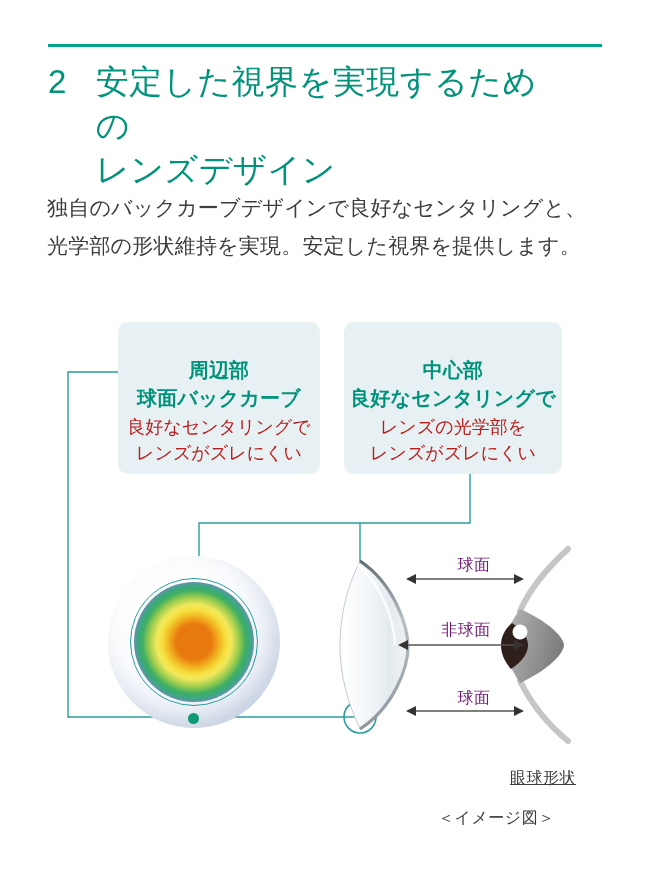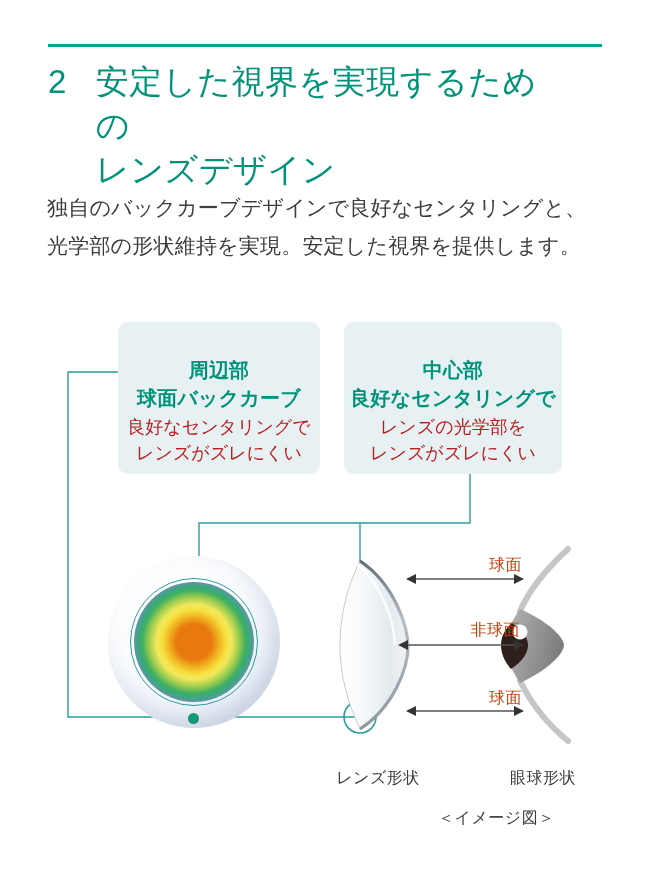--- a/index.html
+++ b/index.html
@@ -174,38 +174,38 @@
     left: 498px;
     top: 245px;
     width: 110px;
     height: 200px;
   }
 
   
   .dim {
     position: absolute;
     font-size: 16px;
-    color: #c2410c;
-    text-align: right;
+    color: #701a75;
+    text-align: center;
     letter-spacing: 0.5px;
   }
   .dim-top    { left: 426px; top: 255px; width: 96px; }
   .dim-mid    { left: 412px; top: 320px; width: 108px; }
   .dim-bottom { left: 426px; top: 388px; width: 96px; }
 
   
   .caption {
     position: absolute;
     font-size: 16px;
     color: #3c3c3c;
     text-align: center;
     letter-spacing: 0.5px;
   }
   .cap-lens { left: 318px; top: 468px; width: 120px; }
-  .cap-eye  { left: 478px; top: 468px; width: 130px; }
+  .cap-eye  { left: 478px; top: 468px; width: 130px; text-decoration: underline; }
   .cap-note { left: 438px; top: 508px; width: 170px; text-align: left; font-size: 16px; }
 </style>
 </head>
 <body>
 
 <div class="top-rule"></div>
 
 <div class="heading">
   <span class="heading-num">2</span>
   <span class="heading-text">
@@ -310,16 +310,15 @@
   <svg style="position:absolute;left:406px;top:400px;width:118px;height:22px;" viewBox="0 0 118 22">
     <line x1="8" y1="11" x2="110" y2="11" stroke="#555" stroke-width="1.4"></line>
     <polygon points="0,11 10,6 10,16" fill="#333"></polygon>
     <polygon points="118,11 108,6 108,16" fill="#333"></polygon>
   </svg>
 
   <div class="dim dim-top">球面</div>
   <div class="dim dim-mid">非球面</div>
   <div class="dim dim-bottom">球面</div>
 
-  <div class="caption cap-lens">レンズ形状</div>
   <div class="caption cap-eye">眼球形状</div>
   <div class="caption cap-note">＜イメージ図＞</div>
 </div>
 
 </body></html>

